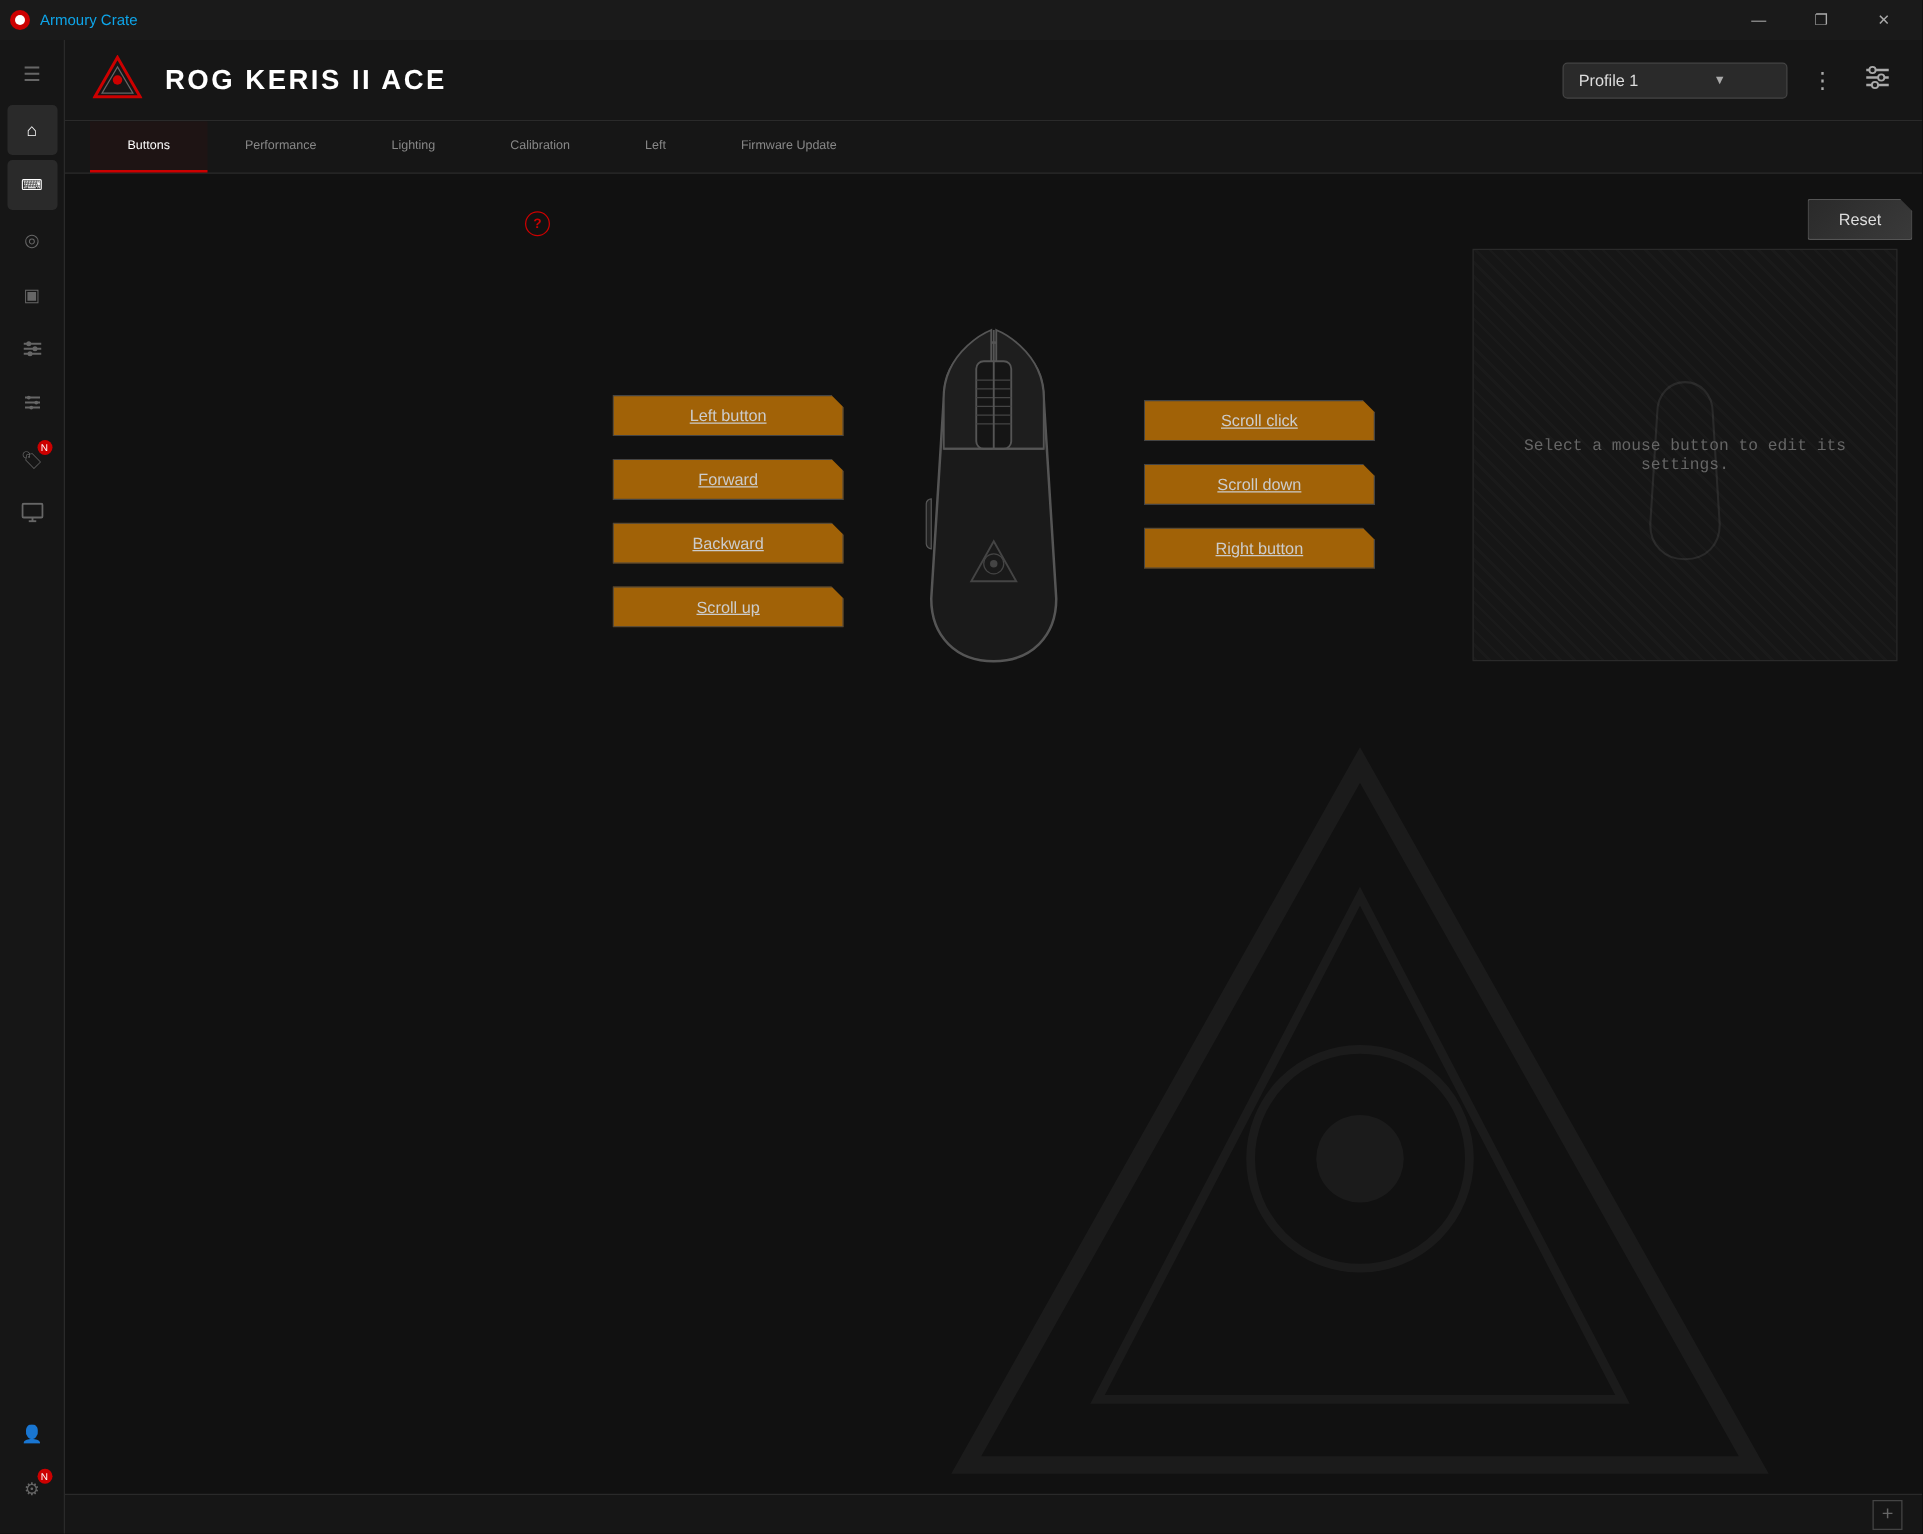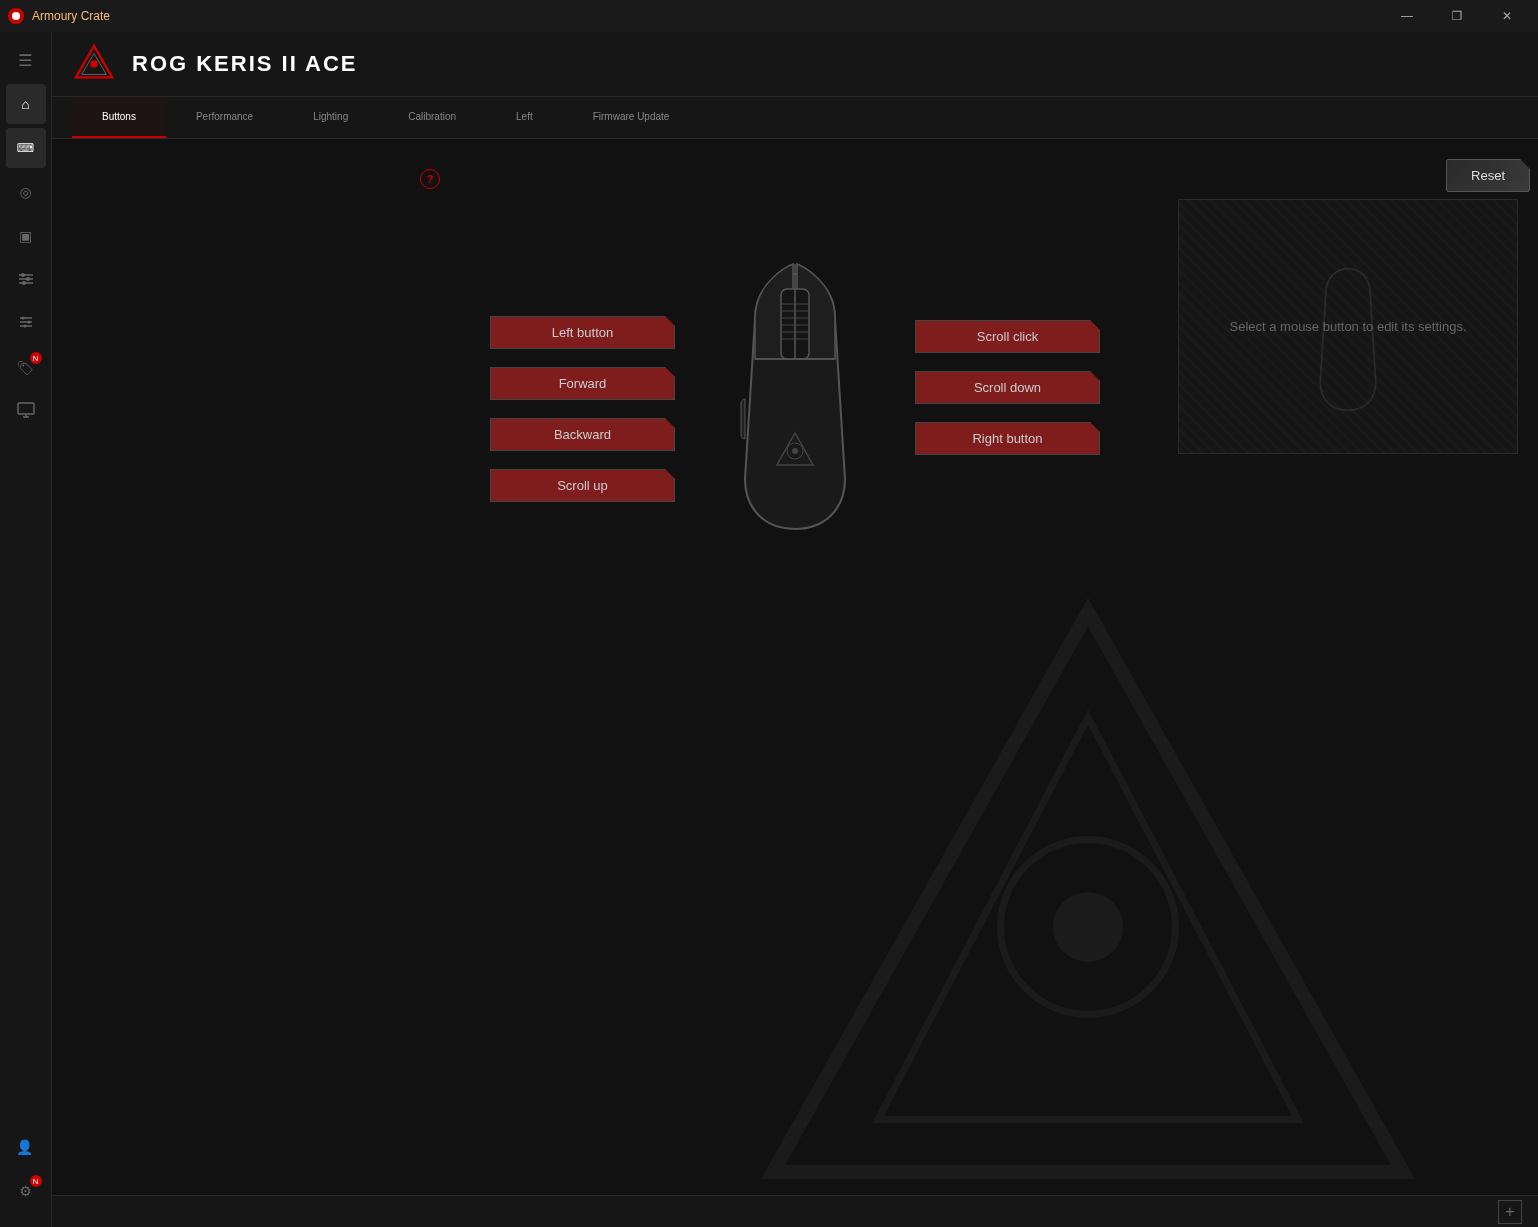--- a/index.html
+++ b/index.html
@@ -34,21 +34,21 @@
       width: 16px;
       height: 16px;
       background: #cc0000;
       border-radius: 50%;
       display: flex;
       align-items: center;
       justify-content: center;
     }
     .titlebar-title {
       font-size: 12px;
-      color: #fdba74;
+      color: #0ea5e9;
     }
     .titlebar-controls {
       display: flex;
       gap: 4px;
     }
     .titlebar-btn {
       width: 46px;
       height: 32px;
       background: transparent;
       border: none;
@@ -249,30 +249,31 @@
 
     
     .left-buttons {
       display: flex;
       flex-direction: column;
       gap: 18px;
       margin-right: 20px;
       margin-top: 60px;
     }
     .mouse-btn {
-      background: #7f1d1d;
+      background: #a16207;
       border: 1px solid #444;
       color: #ccc;
       padding: 8px 16px;
       font-size: 13px;
       cursor: pointer;
       min-width: 185px;
       text-align: center;
       position: relative;
       clip-path: polygon(0 0, calc(100% - 10px) 0, 100% 10px, 100% 100%, 0 100%);
+      text-decoration: underline;
     }
 
     
     .mouse-svg-container {
       position: relative;
       width: 200px;
       height: 380px;
       display: flex;
       align-items: center;
       justify-content: center;
@@ -449,20 +450,41 @@
       <div class="header-left">
         <div class="rog-logo">
           <svg width="42" height="42" viewBox="0 0 42 42" fill="none">
             <polygon points="21,2 40,35 2,35" stroke="#cc0000" stroke-width="2.5" fill="none"></polygon>
             <polygon points="21,10 34,32 8,32" stroke="#666" stroke-width="1" fill="none"></polygon>
             <circle cx="21" cy="21" r="4" fill="#cc0000"></circle>
           </svg>
         </div>
         <span class="device-name">ROG KERIS II ACE</span>
       </div>
+      <div class="header-right">
+        <div class="profile-dropdown">
+          <span>Profile 1</span>
+          <span class="arrow">▼</span>
+        </div>
+        <button class="header-icon-btn">
+          <span>⋮</span>
+        </button>
+        <button class="header-icon-btn">
+          <span>
+            <svg width="22" height="20" viewBox="0 0 22 20" fill="none">
+              <line x1="2" y1="4" x2="20" y2="4" stroke="#aaa" stroke-width="2"></line>
+              <line x1="2" y1="10" x2="20" y2="10" stroke="#aaa" stroke-width="2"></line>
+              <line x1="2" y1="16" x2="20" y2="16" stroke="#aaa" stroke-width="2"></line>
+              <circle cx="7" cy="4" r="2.5" fill="#1a1a1a" stroke="#aaa" stroke-width="1.5"></circle>
+              <circle cx="14" cy="10" r="2.5" fill="#1a1a1a" stroke="#aaa" stroke-width="1.5"></circle>
+              <circle cx="9" cy="16" r="2.5" fill="#1a1a1a" stroke="#aaa" stroke-width="1.5"></circle>
+            </svg>
+          </span>
+        </button>
+      </div>
     </div>
 
     <div class="tabs">
       <div class="tab active">
         <span>Buttons</span>
       </div>
       <div class="tab">
         <span>Performance</span>
       </div>
       <div class="tab">
@@ -535,21 +557,21 @@
           </svg>
         </div>
 
         <div class="right-buttons">
           <button class="mouse-btn">Scroll click</button>
           <button class="mouse-btn">Scroll down</button>
           <button class="mouse-btn">Right button</button>
         </div>
       </div>
 
-      <div class="info-panel" style="position: absolute; right: 20px; top: 60px; width: 340px; height: 255px;">
+      <div class="info-panel" style="position: absolute; right: 20px; top: 60px; width: 340px; height: 330px; font-family: Liberation Mono, monospace;">
         <div style="position:relative; width:100%; height:100%; display:flex; align-items:center; justify-content:center;">
 
           <svg style="position:absolute; opacity:0.08; width:160px; height:200px;" viewBox="0 0 180 360" fill="none">
             <path d="M50 120 C50 60 130 60 130 120 L140 280 C140 310 120 330 90 330 C60 330 40 310 40 280 Z" stroke="white" stroke-width="3" fill="none"></path>
           </svg>
           <span style="position:relative;z-index:1;color:#666;font-size:13px;text-align:center;padding:20px;">Select a mouse button to edit its settings.</span>
         </div>
       </div>
 
       <div class="bottom-bar">

